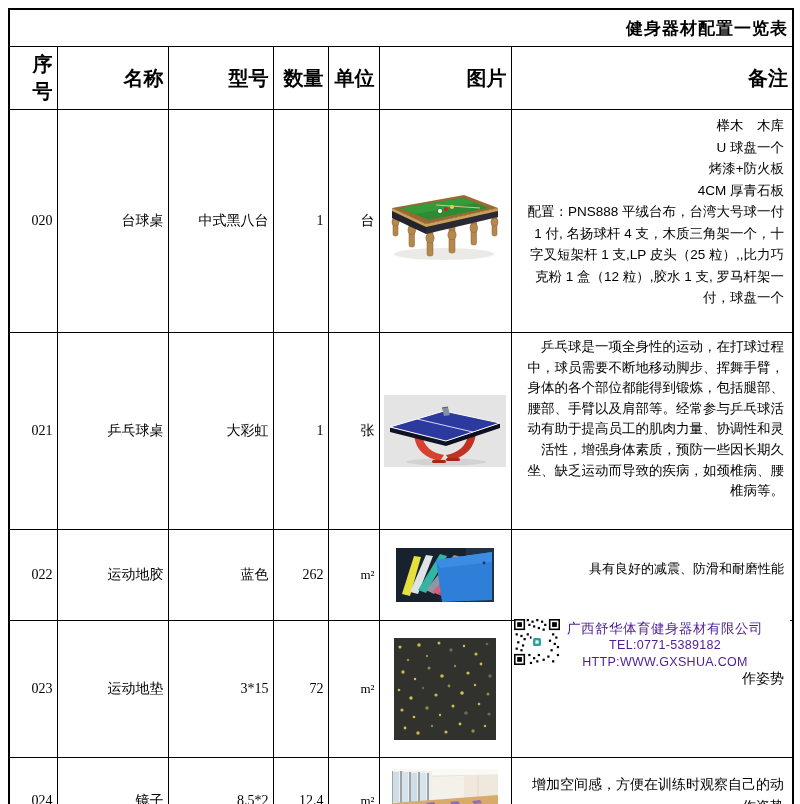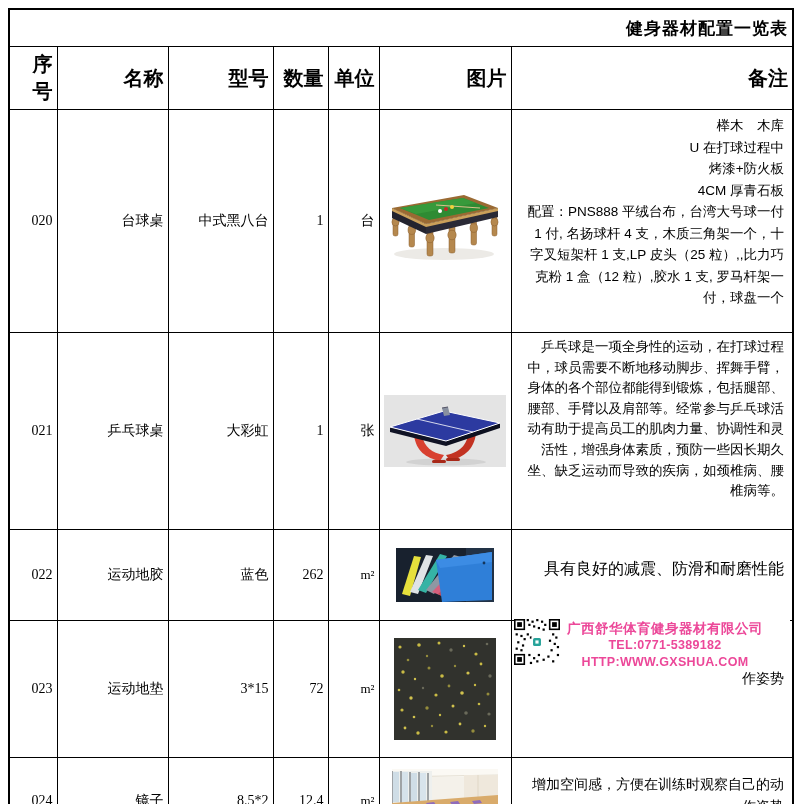--- a/index.html
+++ b/index.html
@@ -26,33 +26,33 @@
   .unit-m2 { font-size:13px; }
   .r020 td { height:214px; }
   .r021 td { height:188px;margin-top:40px; }
   .r022 td { height:78px;margin-left:36px; }
   .r023 td { height:116px; }
   .r024 td { height:70px; }
   .remark-cell { text-align:right; vertical-align:top; }
   .remark-020 { padding:5px 8px 0 10px; font-family:"Liberation Sans","DejaVu Sans",sans-serif; font-size:13.5px; line-height:21.5px; }
   .remark-020 .cfg { margin:0; }
   .remark-021 { padding:4px 8px 0 10px; font-size:13.5px; line-height:20.6px; }
-  .remark-022 { vertical-align:middle; padding:0 8px 12px 10px; font-size:16px; }
+  .remark-022 { vertical-align:middle; padding:0 8px 12px 10px; font-size:13px; }
   .remark-023 { padding:20px 8px 0 10px; font-size:14px; line-height:25px; }
   .remark-024 { padding:16px 8px 0 10px; font-size:14px; line-height:22px; }
   .pic-cell svg { display:block; margin:0 auto; }
   .footer-cell { height:58px; text-align:left; vertical-align:top; padding:8px 12px 0 12px; }
   .footer-p { margin:0; text-indent:2.4em; font-size:14.5px; line-height:29px; }
   .footer-p b { font-family:"Liberation Sans","DejaVu Sans",sans-serif; font-weight:bold; }
   .watermark {
     position:absolute; left:514px; top:619px; width:276px; min-height:52px;
     background:#ffffff; display:flex; align-items:flex-start; gap:7px; z-index:5;
   }
   .wm-qr { flex:0 0 auto; }
-  .wm-lines { font-family:"Liberation Sans","DejaVu Sans",sans-serif; font-weight:bold; color:#ec4899; padding-top:1px; }
+  .wm-lines { font-family:"Liberation Sans","DejaVu Sans",sans-serif; font-weight:normal; color:#4c1d95; padding-top:1px; }
   .wm-company { font-size:13.5px; line-height:17px; letter-spacing:0.5px; white-space:nowrap; }
   .wm-tel, .wm-url { font-size:12.5px; line-height:16.5px; letter-spacing:0.3px; white-space:nowrap;text-align:center; }
 </style>
 </head>
 <body>
 
 <div class="page">
 
   <table class="main">
     <colgroup>
@@ -114,21 +114,21 @@
           <polygon points="16,30 79,20 105,30 45,42" fill="#2e8b33"></polygon>
           <polygon points="16,30 79,20 92,25 32,36" fill="#379a3b"></polygon>
           <line x1="52" y1="27" x2="96" y2="30" stroke="#d9c18a" stroke-width="1.2"></line>
           <circle cx="62" cy="31" r="2" fill="#c62828"></circle>
           <circle cx="68" cy="29" r="2" fill="#f3d13a"></circle>
           <circle cx="56" cy="33" r="2" fill="#ffffff"></circle>
         </svg>
       </td>
       <td class="remark-cell remark-020">
         <div>榉木　木库</div>
-        <div>U 在打球过程中</div>
+        <div>U 球盘一个</div>
         <div>烤漆+防火板</div>
         <div>4CM 厚青石板</div>
         <p class="cfg">配置：PNS888 平绒台布，台湾大号球一付 1 付, 名扬球杆 4 支，木质三角架一个，十字叉短架杆 1 支,LP 皮头（25 粒）,,比力巧克粉 1 盒（12 粒）,胶水 1 支, 罗马杆架一付，球盘一个</p>
       </td>
     </tr>
 
     <tr class="r021">
       <td class="cell-txt">021</td>
       <td class="cell-txt">乒乓球桌</td>
       <td class="cell-txt">大彩虹</td>

